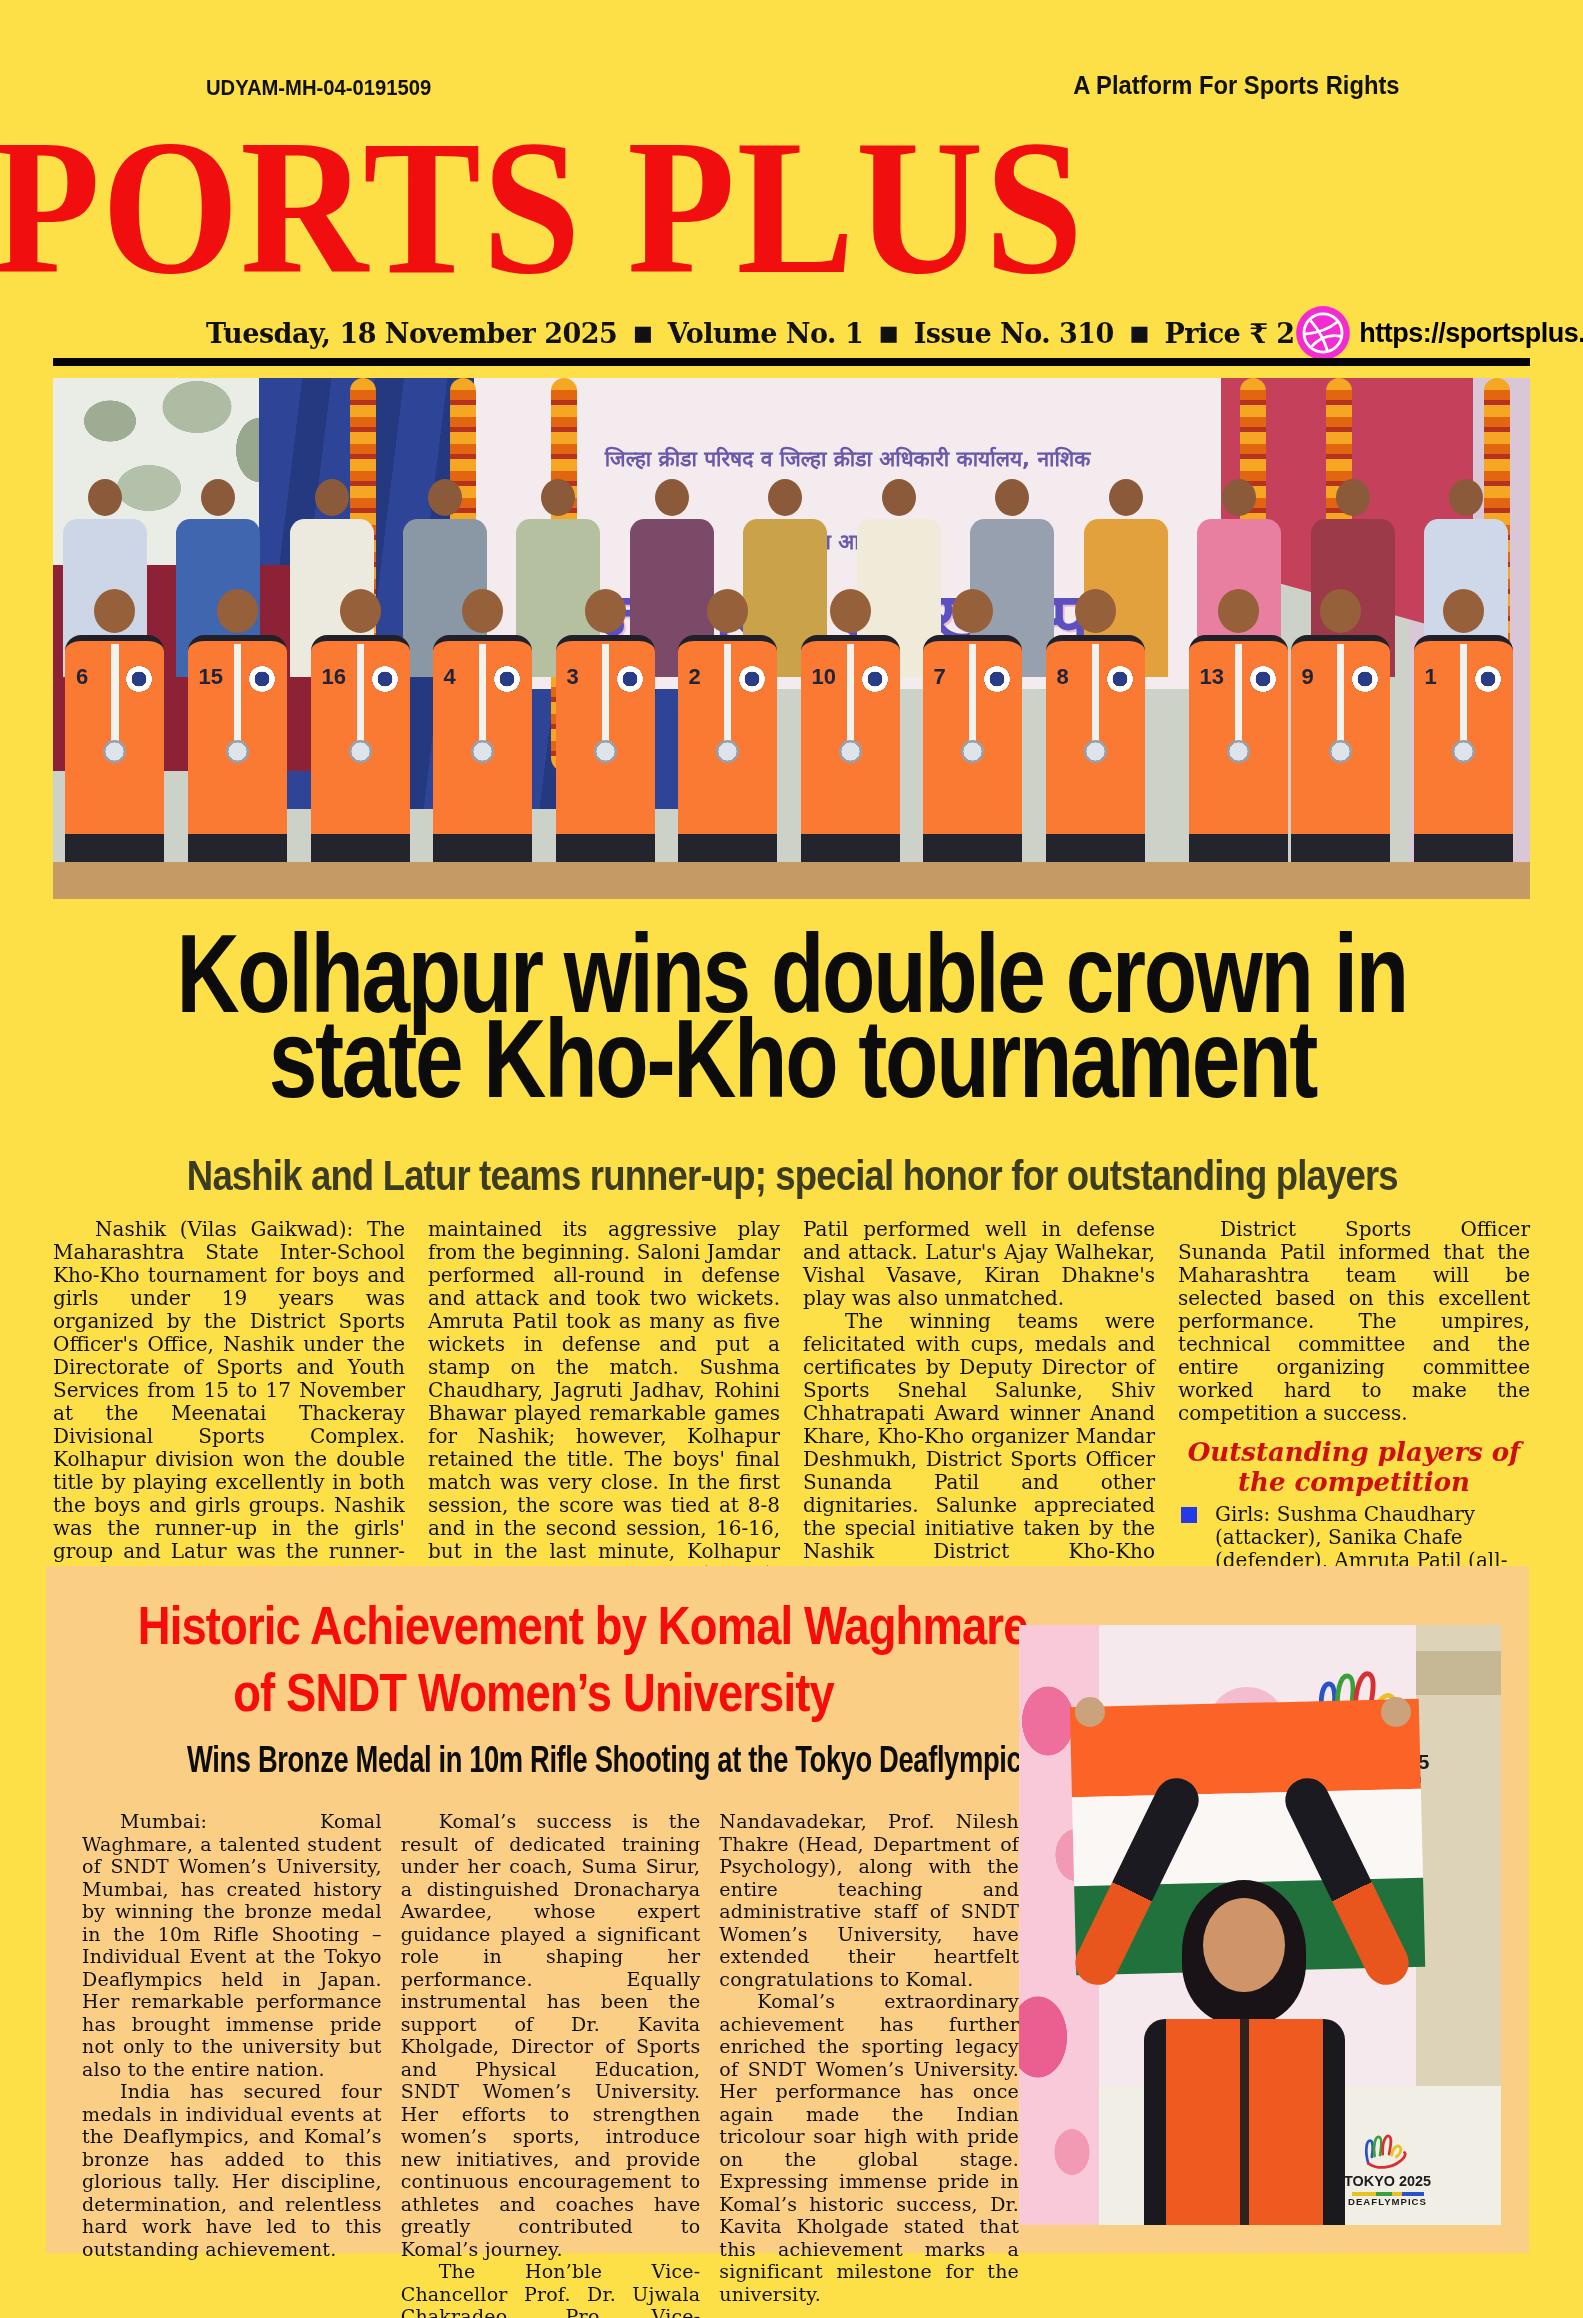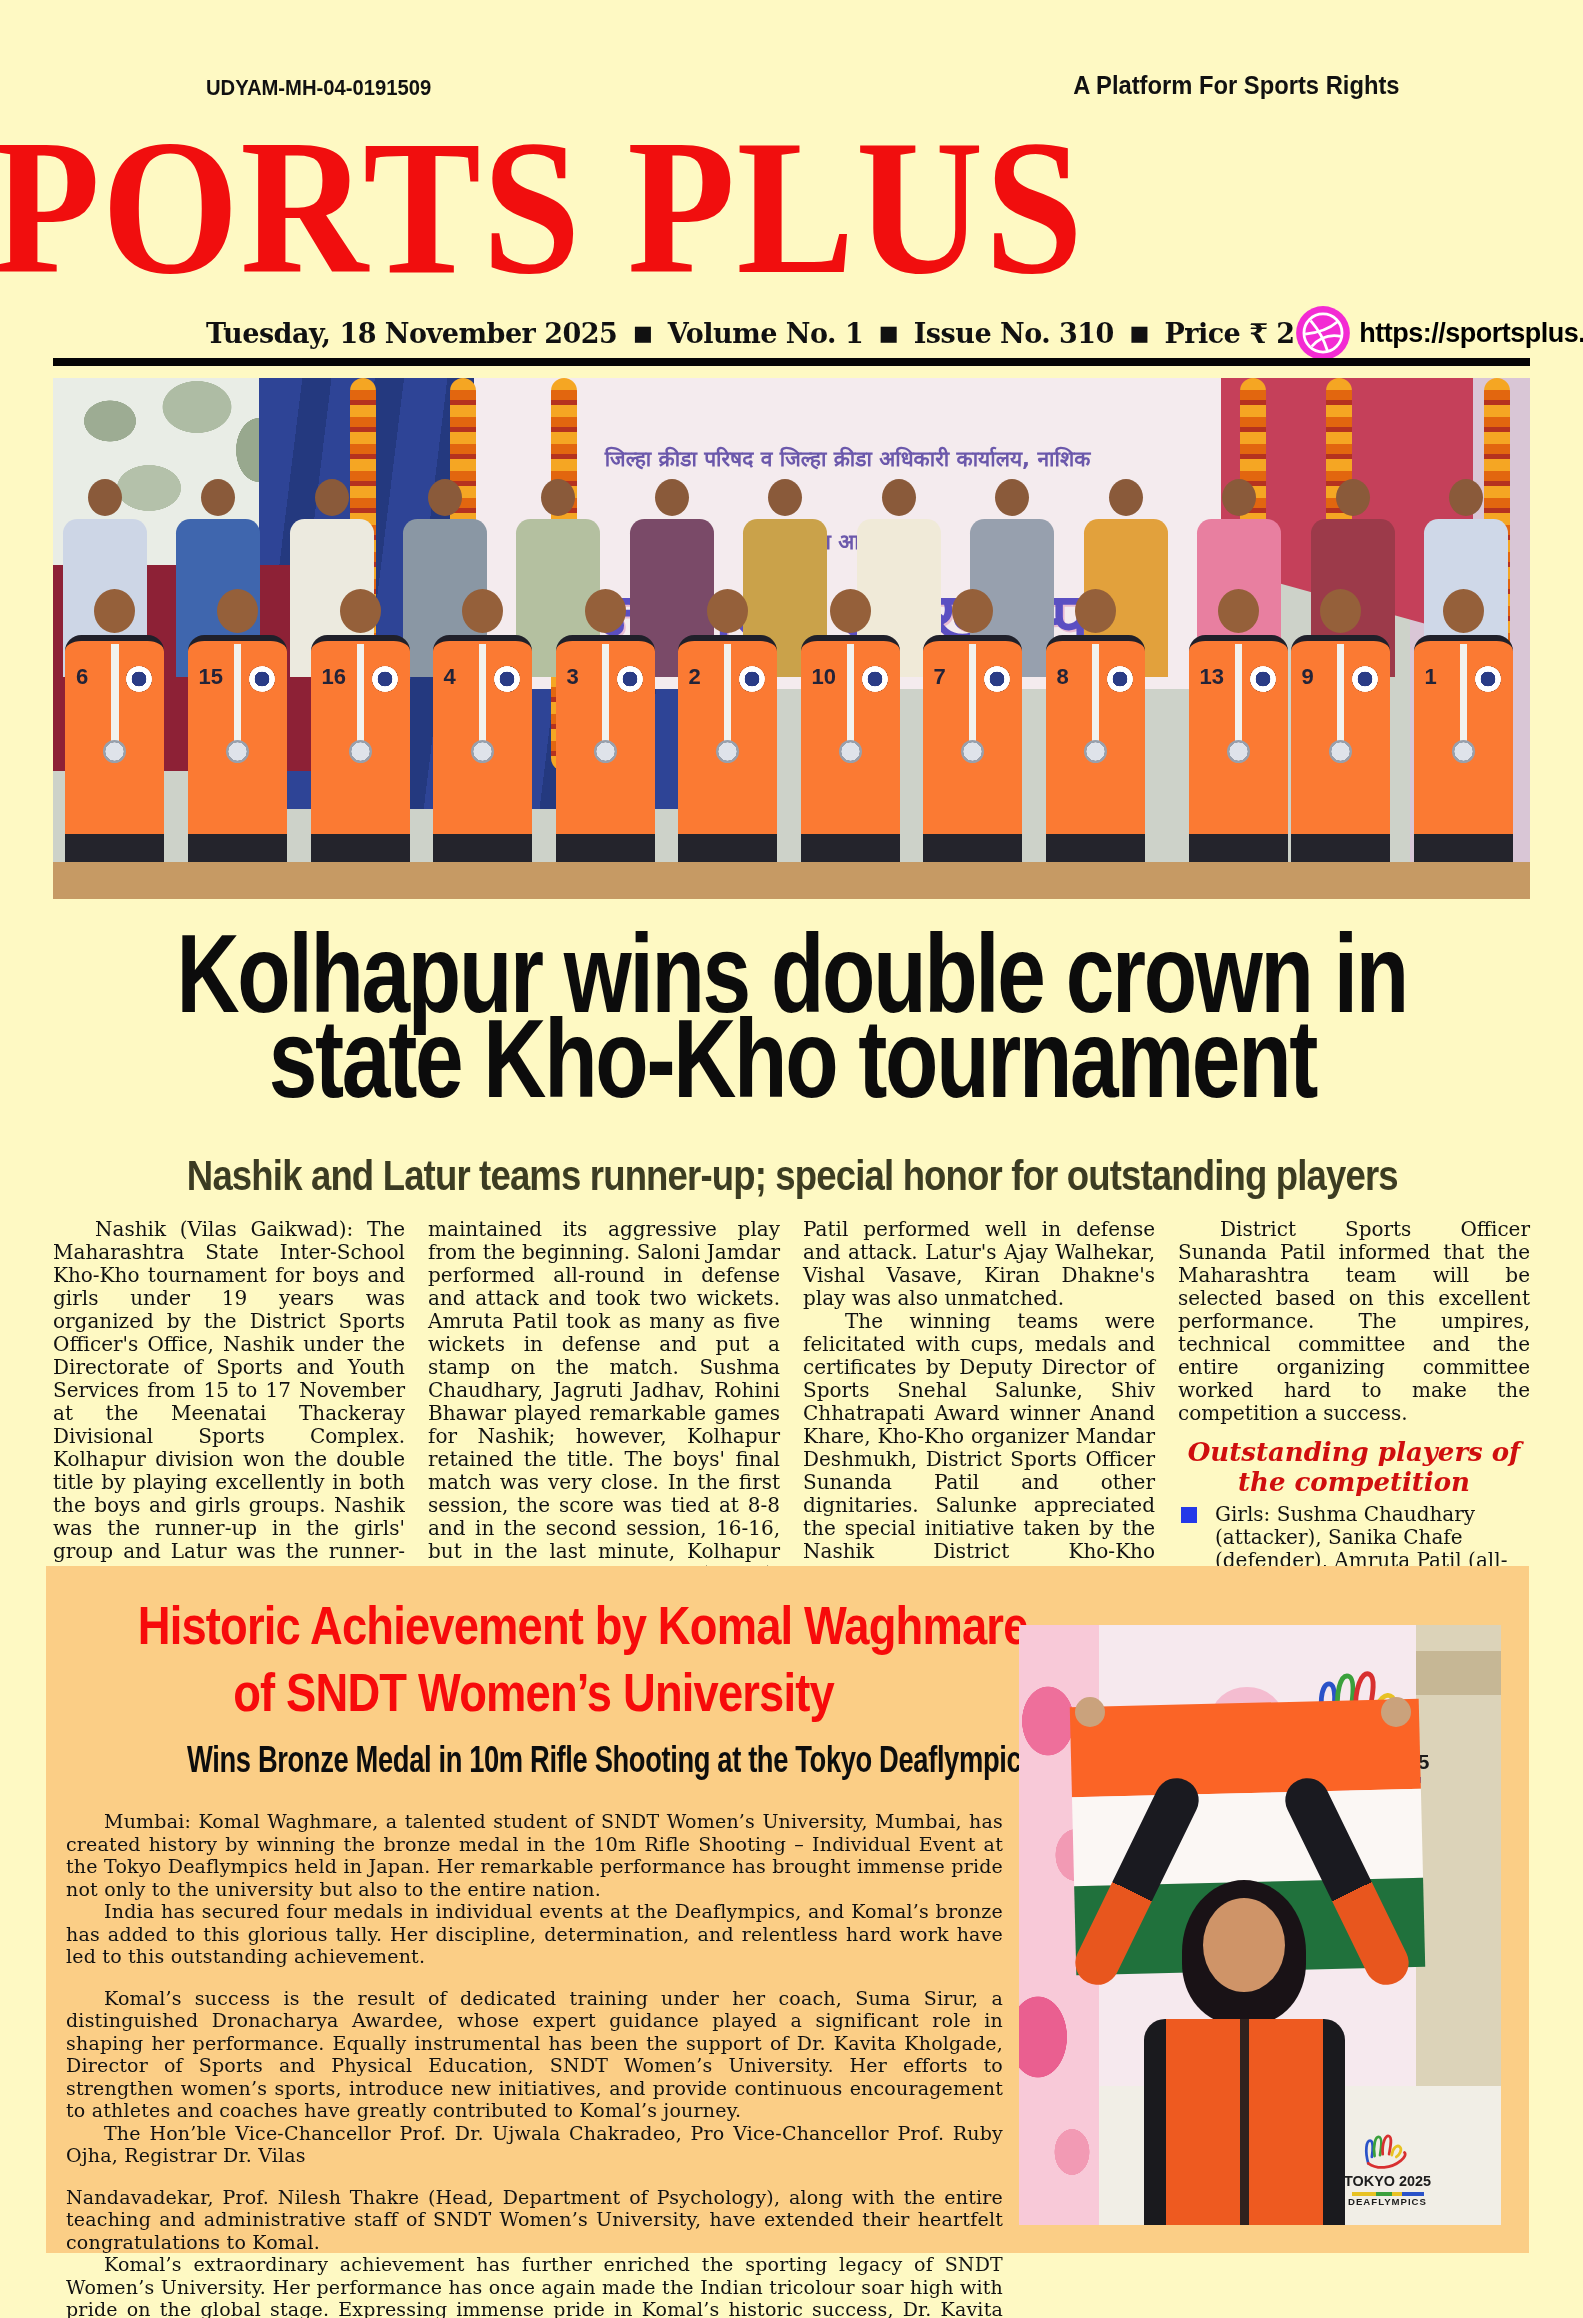--- a/index.html
+++ b/index.html
@@ -1,16 +1,16 @@
 <!DOCTYPE html>
 <html style="--masthead-red: #f10e0e; --title-red: #f70b0b; --heading-red: #cf0e0e; --subhead-olive: #3c3c22; --bullet-blue: #2439e8; --panel-peach: #fbce86;font-size:7.7px"><head>
 <meta charset="utf-8">
 <style>
   html,body{margin:0;padding:0;background:#ffffff;}
-  #page{position:relative;width:1584px;height:2319px;background:#fef9c3;overflow:hidden;
+  #page{position:relative;width:1584px;height:2319px;background:#fde047;overflow:hidden;
         font-family:"DejaVu Serif","Liberation Serif",serif;color:#111;}
   .abs{position:absolute;}
   .squeeze{display:inline-block;white-space:nowrap;}
 
   
   #reg{left:206px;top:75px;font-family:"Liberation Sans",sans-serif;font-weight:700;
        font-size:22px;letter-spacing:0px;transform:scaleX(.92);transform-origin:left;}
   #tagline{right:184px;top:71px;font-family:"Liberation Sans",sans-serif;font-weight:700;
        font-size:25px;transform:scaleX(.95);transform-origin:right;}
   #masthead{left:0;top:111px;width:100%;text-align:left;line-height:192px;height:196px;}
@@ -82,21 +82,21 @@
 
   
   #panel{left:46px;top:1566px;width:1483px;height:687px;background:var(--panel-peach);}
   .s2title{left:53px;width:962px;text-align:center;line-height:67px;}
   .s2title .squeeze{font-family:"Liberation Sans",sans-serif;font-weight:700;font-size:54px;
       color:var(--title-red);transform:scaleX(.84);letter-spacing:-1px;}
   #s2t1{top:1592px;} #s2t2{top:1659px;}
   #s2sub{left:53px;top:1737px;width:962px;text-align:center;line-height:46px;}
   #s2sub .squeeze{font-family:"Liberation Sans",sans-serif;font-weight:700;font-size:36px;
       color:#0d0d0d;transform:scaleX(.76);letter-spacing:-0.5px;}
-  #s2-cols{left:66px;top:1810px;width:937px;height:445px;gap:19px;flex-direction:column;}
+  #s2-cols{left:82px;top:1810px;width:937px;height:445px;gap:19px;}
   #s2-cols .col{flex:1 1 0;}
   #s2-cols .col p{font-size:19px;line-height:22.5px;letter-spacing:0.2px;}
   #s2-cols p.ind{text-indent:38px;}
 
   
   #s2-photo{left:1019px;top:1625px;width:482px;height:600px;background:#f6e9ee;overflow:hidden;}
   .bp-left{position:absolute;left:0;top:0;width:80px;height:600px;background:#f8c9d8;
       background-image:radial-gradient(43px 57px at 29px 96px,#ee6f9b 60%,transparent 61%),
                        radial-gradient(34px 43px at 57px 230px,#f29ab4 60%,transparent 61%),
                        radial-gradient(48px 67px at 19px 412px,#ea5f90 60%,transparent 61%),

